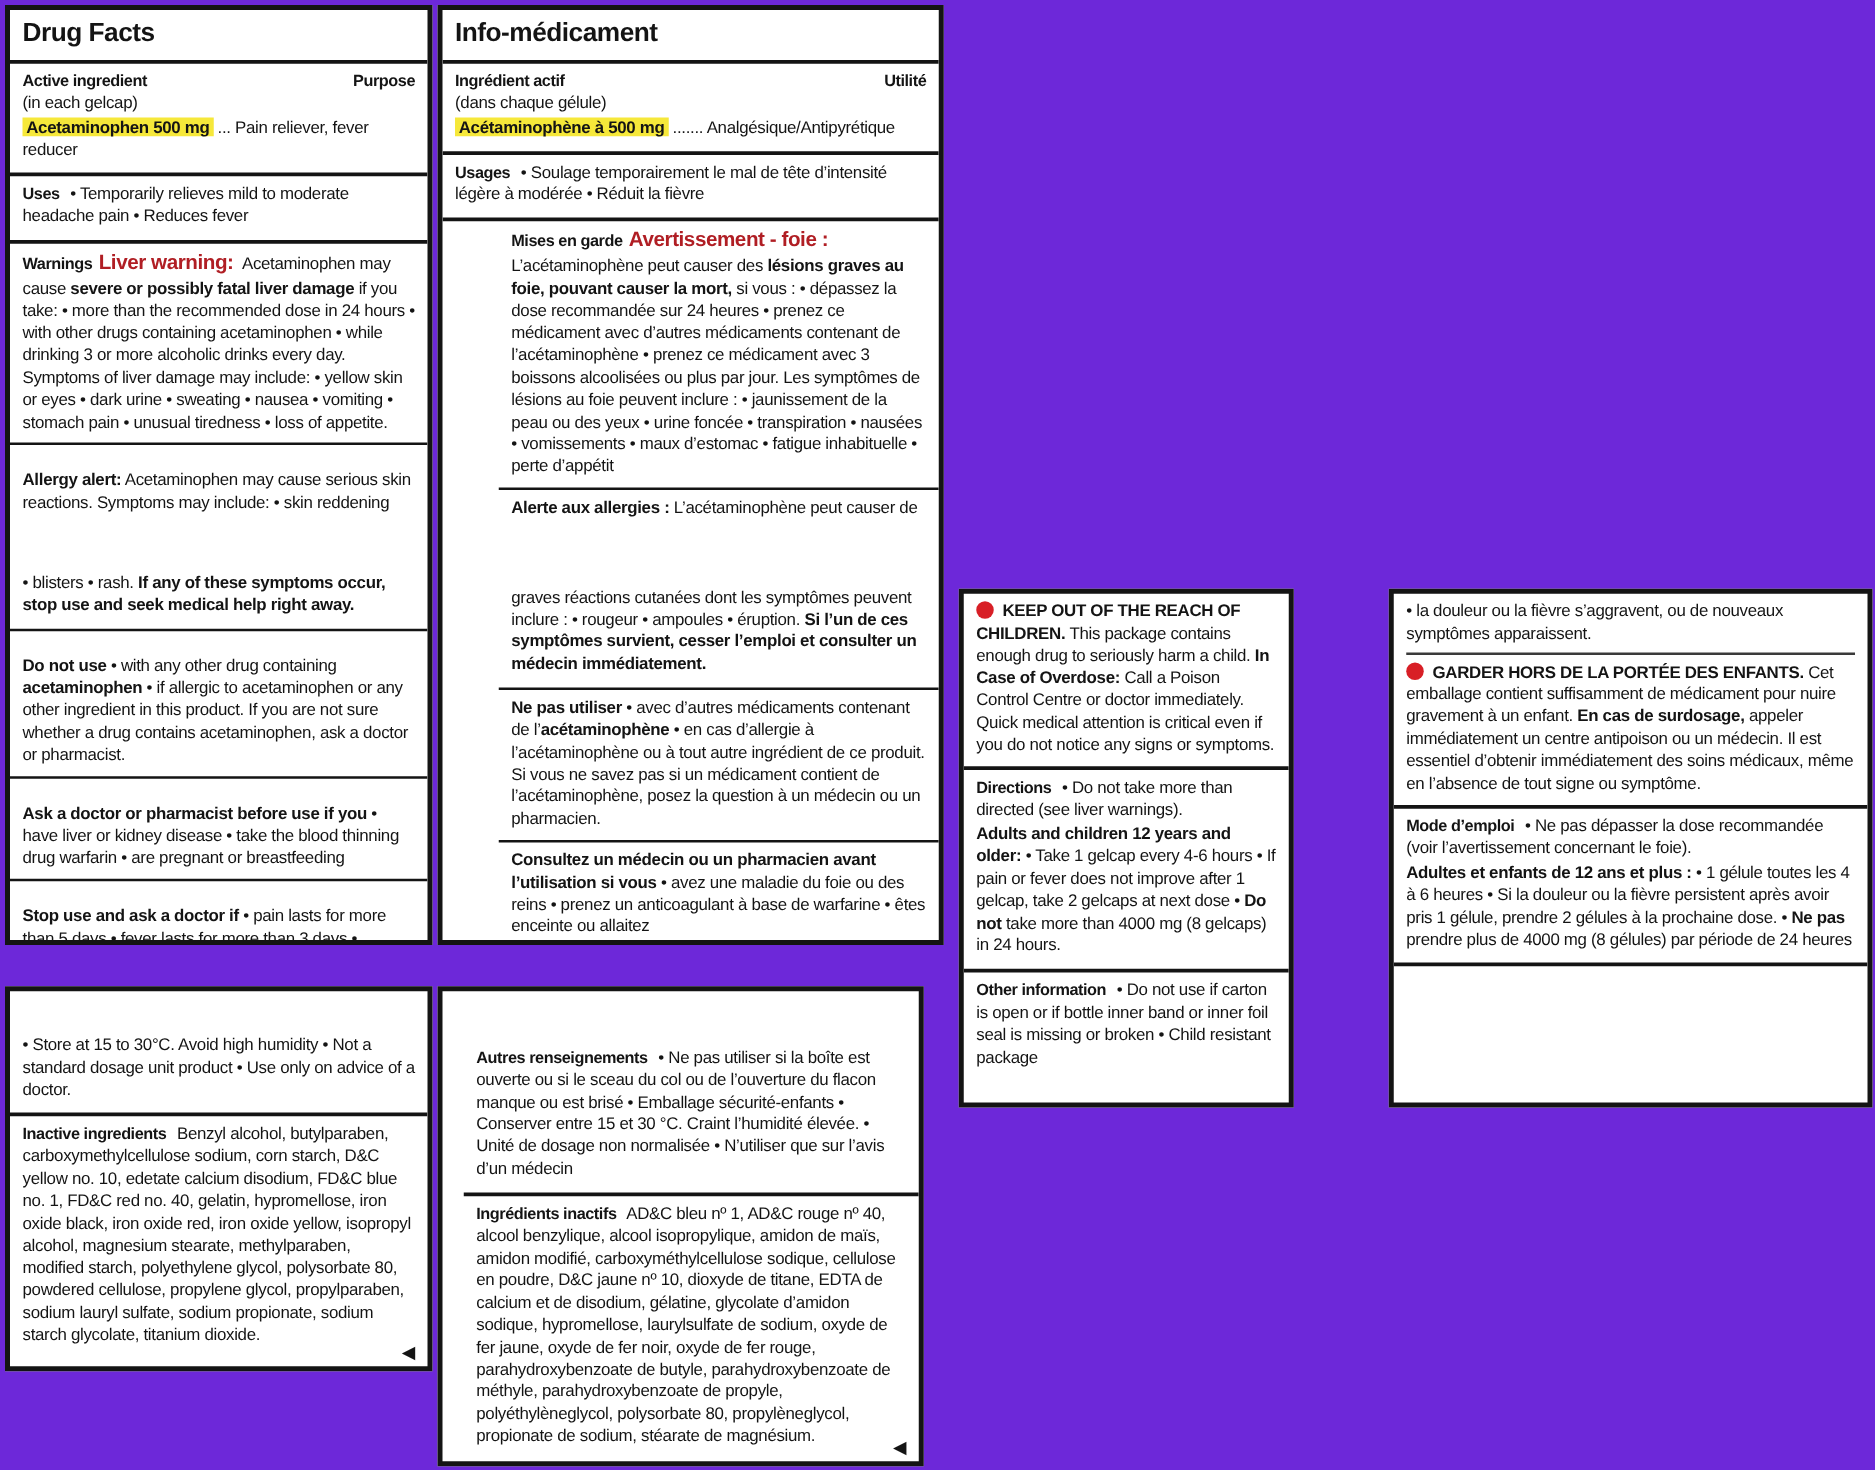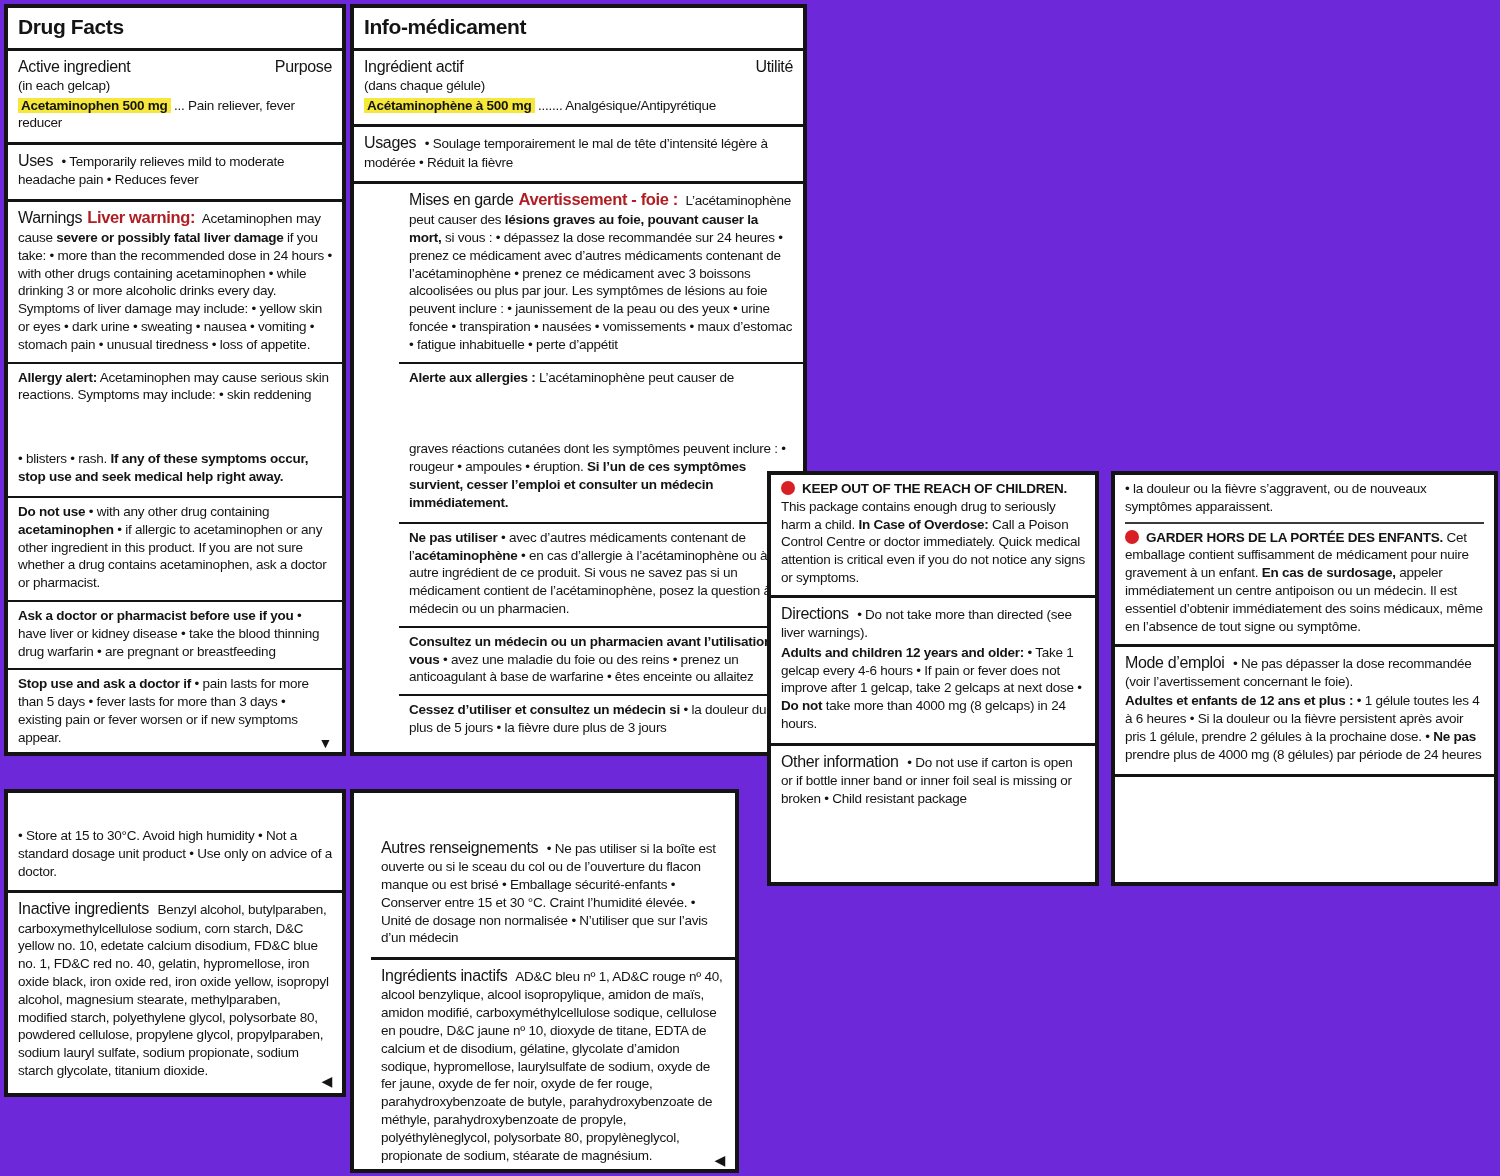--- a/index.html
+++ b/index.html
@@ -35,21 +35,21 @@
     font-size:21px;font-weight:700;letter-spacing:-0.4px;
     padding:5px 10px 7px;
   }
   .sub{padding:5px 10px 8px;border-bottom:2px solid var(--ink);position:relative;}
   .sub:last-child{border-bottom:none;}
   .thin-divider{border-top:2px solid #3a3a3a;margin:6px 0 5px 0;}
   .p{margin:0 0 2px 0;}
   .row-between{display:flex;justify-content:space-between;align-items:baseline;}
   .seg-n{font-weight:400;}
   .seg-b{font-weight:700;}
-  .seg-h{font-weight:400;font-size:16px;letter-spacing:-0.35px;padding-right:5px;}
+  .seg-h{font-weight:700;font-size:13px;letter-spacing:-0.35px;padding-right:5px;}
   .seg-rh{font-weight:700;font-size:16.5px;letter-spacing:-0.35px;color:var(--red);padding-right:4px;}
   .seg-hl{font-weight:700;background:var(--hl);padding:0 3px;}
   .gap-en{height:44px;}
   .gap-fr{height:52px;}
   .pt30{padding-top:34px;}
   .pt42{padding-top:44px;}
   .arrow{
     position:absolute;right:10px;bottom:5px;
     font-size:14px;line-height:1;color:var(--ink);
   }
@@ -70,37 +70,37 @@
       <div class="row-between">
         <span class="seg-h">Active ingredient</span>
         <span class="seg-h" style="padding-right:0;">Purpose</span>
       </div>
       <div class="p">(in each gelcap)</div>
       <div class="p"><span class="seg-hl">Acetaminophen 500 mg</span><span class="seg-n">  ...  Pain reliever, fever reducer</span></div>
     </div>
     <div class="sec pad">
       <div class="p"><span class="seg-h">Uses</span><span class="seg-n"> • Temporarily relieves mild to moderate headache pain  • Reduces fever</span></div>
     </div>
-    <div class="sec" style="display:flex;flex-direction:column;">
+    <div class="sec" style="display:flex;flex-direction:column;gap:14px;">
       <div class="sub"><span class="seg-h">Warnings</span><span class="seg-rh">Liver warning:</span><span class="seg-n"> Acetaminophen may cause </span><span class="seg-b">severe or possibly fatal liver damage</span><span class="seg-n"> if you take: • more than the recommended dose in 24 hours  • with other drugs containing acetaminophen  • while drinking 3 or more alcoholic drinks every day. Symptoms of liver damage may include: • yellow skin or eyes  • dark urine  • sweating  • nausea  • vomiting  • stomach pain  • unusual tiredness  • loss of appetite.</span></div>
       <div class="sub">
         <div class="p"><span class="seg-b">Allergy alert:</span><span class="seg-n"> Acetaminophen may cause serious skin reactions. Symptoms may include: • skin reddening</span></div>
         <div class="gap-en"></div>
         <div class="p"><span class="seg-n">• blisters  • rash. </span><span class="seg-b">If any of these symptoms occur, stop use and seek medical help right away.</span></div>
       </div>
       <div class="sub"><span class="seg-b">Do not use</span><span class="seg-n">  • with any other drug containing </span><span class="seg-b">acetaminophen</span><span class="seg-n">  • if allergic to acetaminophen or any other ingredient in this product. If you are not sure whether a drug contains acetaminophen, ask a doctor or pharmacist.</span></div>
       <div class="sub"><span class="seg-b">Ask a doctor or pharmacist before use if you</span><span class="seg-n"> • have liver or kidney disease  • take the blood thinning drug warfarin  • are pregnant or breastfeeding</span></div>
       <div class="sub" style="flex:1;">
         <span><span class="seg-b">Stop use and ask a doctor if</span><span class="seg-n">  • pain lasts for more than 5 days  • fever lasts for more than 3 days  • existing pain or fever worsen or if new symptoms appear.</span></span>
         <span class="arrow">▼</span>
       </div>
     </div>
   </div>
 
-  <div class="panel" style="left:350px;top:4px;width:457px;height:752px;">
+  <div class="panel" style="left:350px;top:4px;width:405px;height:752px;">
     <div class="sec title">Info-médicament</div>
     <div class="sec pad">
       <div class="row-between">
         <span class="seg-h">Ingrédient actif</span>
         <span class="seg-h" style="padding-right:0;">Utilité</span>
       </div>
       <div class="p">(dans chaque gélule)</div>
       <div class="p"><span class="seg-hl">Acétaminophène à 500 mg</span><span class="seg-n">  .......  Analgésique/Antipyrétique</span></div>
     </div>
     <div class="sec pad">
@@ -135,21 +135,21 @@
   <div class="panel" style="left:350px;top:789px;width:389px;height:384px;padding-left:17px;">
     <div class="sec pad pt42">
       <div class="p"><span class="seg-h">Autres renseignements</span><span class="seg-n"> • Ne pas utiliser si la boîte est ouverte ou si le sceau du col ou de l’ouverture du flacon manque ou est brisé  • Emballage sécurité-enfants  • Conserver entre 15 et 30 °C. Craint l’humidité élevée.  • Unité de dosage non normalisée  • N’utiliser que sur l’avis d’un médecin</span></div>
     </div>
     <div class="sec pad">
       <span><span class="seg-h">Ingrédients inactifs</span><span class="seg-n"> AD&amp;C bleu nº 1, AD&amp;C rouge nº 40, alcool benzylique, alcool isopropylique, amidon de maïs, amidon modifié, carboxyméthylcellulose sodique, cellulose en poudre, D&amp;C jaune nº 10, dioxyde de titane, EDTA de calcium et de disodium, gélatine, glycolate d’amidon sodique, hypromellose, laurylsulfate de sodium, oxyde de fer jaune, oxyde de fer noir, oxyde de fer rouge, parahydroxybenzoate de butyle, parahydroxybenzoate de méthyle, parahydroxybenzoate de propyle, polyéthylèneglycol, polysorbate 80, propylèneglycol, propionate de sodium, stéarate de magnésium.</span></span>
       <span class="arrow">◀</span>
     </div>
   </div>
 
-  <div class="panel" style="left:767px;top:471px;width:332px;height:415px;">
+  <div class="panel" style="left:767px;top:471px;width:268px;height:415px;">
     <div class="sec pad">
       <span class="dot"></span><span><span class="seg-b">KEEP OUT OF THE REACH OF CHILDREN.</span><span class="seg-n"> This package contains enough drug to seriously harm a child. </span><span class="seg-b">In Case of Overdose:</span><span class="seg-n"> Call a Poison Control Centre or doctor immediately. Quick medical attention is critical even if you do not notice any signs or symptoms.</span></span>
     </div>
     <div class="sec pad">
       <div class="p"><span class="seg-h">Directions</span><span class="seg-n"> • Do not take more than directed (see liver warnings).</span></div>
       <div class="p"><span class="seg-b">Adults and children 12 years and older:</span><span class="seg-n"> • Take 1 gelcap every 4-6 hours  • If pain or fever does not improve after 1 gelcap, take 2 gelcaps at next dose  • </span><span class="seg-b">Do not</span><span class="seg-n"> take more than 4000 mg (8 gelcaps) in 24 hours.</span></div>
     </div>
     <div class="sec pad">
       <div class="p"><span class="seg-h">Other information</span><span class="seg-n"> • Do not use if carton is open or if bottle inner band or inner foil seal is missing or broken  • Child resistant package</span></div>
     </div>

